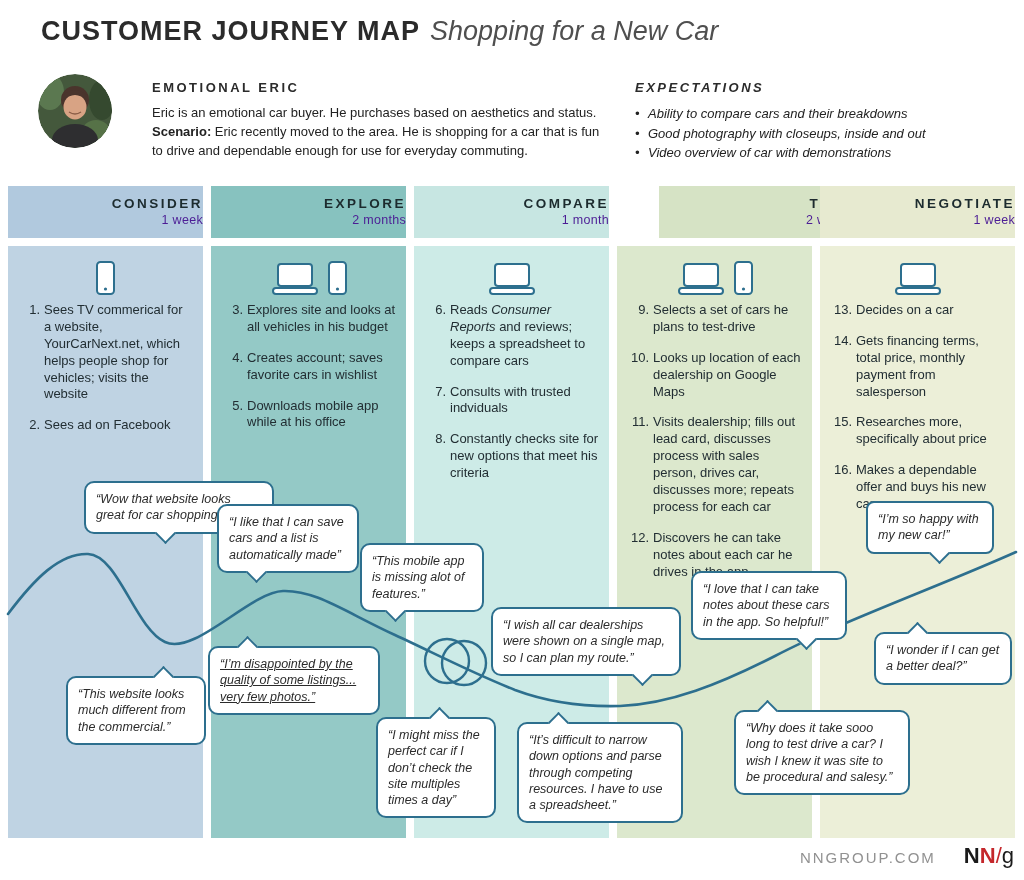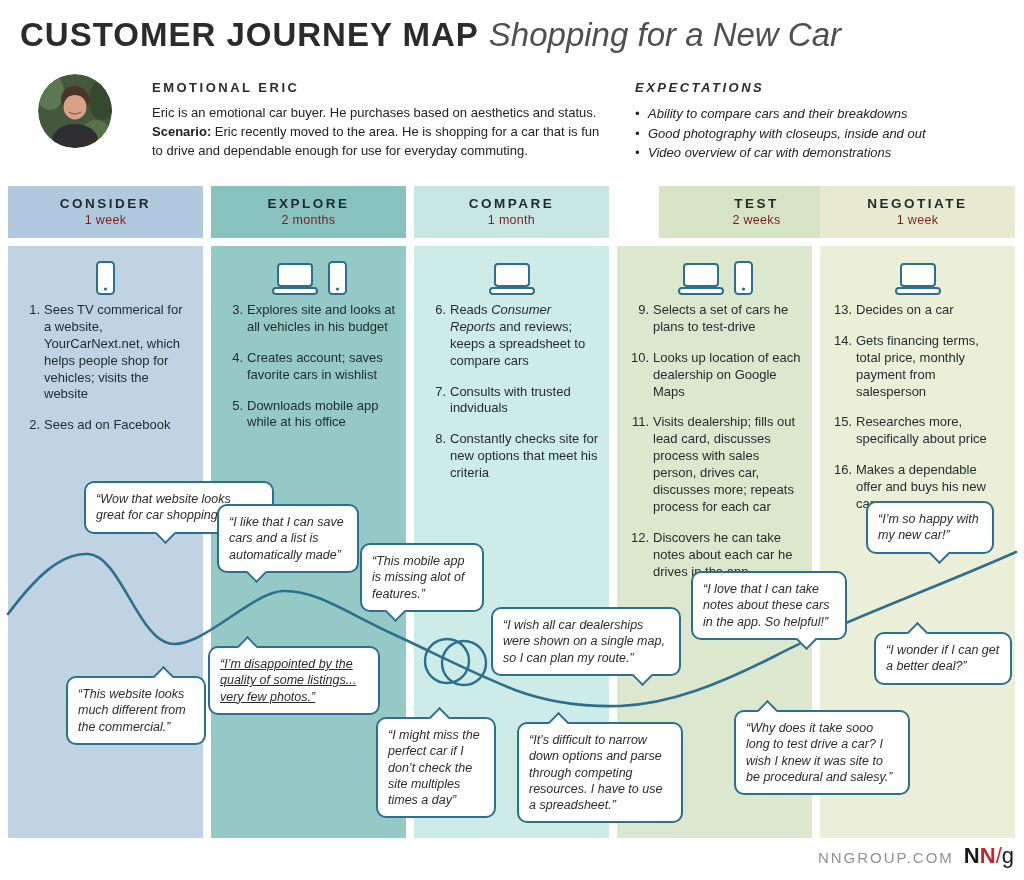--- a/index.html
+++ b/index.html
@@ -1,59 +1,59 @@
 <!DOCTYPE html>
 <html><head>
 <meta charset="utf-8">
 <style>
   * { margin:0; padding:0; box-sizing:border-box; }
   html,body { background:#fff; }
   body { font-family:"Liberation Sans", sans-serif; }
   .page { position:relative; width:1024px; height:880px; background:#fff; overflow:hidden; }
 
   
-  .title { position:absolute; left:20px; top:16px; font-size:33px; white-space:nowrap; }
+  .title { position:absolute; left:41px; top:16px; font-size:27px; white-space:nowrap; }
   .title .main { font-weight:800; letter-spacing:1px; color:#2b2b2b; }
   .title .sub { font-style:italic; font-weight:400; color:#4f4f4f; margin-left:10px; }
 
   
   .avatar { position:absolute; left:38px; top:74px; width:74px; height:74px; border-radius:50%; overflow:hidden; }
   .persona { position:absolute; left:152px; top:80px; width:448px; }
   .expectations { position:absolute; left:635px; top:80px; width:340px;font-style:italic; }
   .band-heading { font-size:13px; font-weight:700; letter-spacing:2.5px; color:#2b2b2b; margin-bottom:9px; }
   .persona-desc { font-size:13px; line-height:1.45; color:#222; }
   .exp-list { list-style:none; }
   .exp-list li { font-size:13px; line-height:1.5; color:#222; padding-left:13px; position:relative; }
   .exp-list li::before { content:"•"; position:absolute; left:0; top:0; color:#222; }
 
   
   .col-header, .col-body { position:absolute; width:195px; }
-  .col-header { top:186px; height:52px; text-align:center; padding-top:10px; }
+  .col-header { top:186px; height:52px; text-align:right; padding-top:10px; }
   .col-name { font-size:13.5px; font-weight:700; letter-spacing:2.5px; color:#1c2b2e; }
-  .col-duration { font-size:12.5px; color:#7f1d1d; margin-top:2px; letter-spacing:.3px; }
+  .col-duration { font-size:12.5px; color:#4c1d95; margin-top:2px; letter-spacing:.3px; }
   .col-body { top:246px; height:592px; padding:8px 10px 0 10px; }
   .devices { display:flex; justify-content:center; align-items:flex-end; gap:6px; height:42px; margin-bottom:6px; }
   .steps { margin-top:2px; }
   .step { display:flex; gap:4px; margin-bottom:14px; font-size:13px; line-height:1.3; color:#222e33; }
   .step .num { width:22px; flex:0 0 22px; text-align:right; }
   .step .txt { flex:1; }
 
   
   .curve-svg { position:absolute; left:0; top:0; width:1024px; height:880px; pointer-events:none; z-index:2; }
 
   
   .bubble { position:absolute; background:#fff; border:2px solid #2d6f8e; border-radius:10px;
             padding:8px 10px; font-style:italic; font-size:12.5px; line-height:1.3;
             color:#2b2b2b; z-index:3; }
   .tail { position:absolute; width:15px; height:15px; background:#fff; transform:rotate(45deg); }
   .tail.bottom { bottom:-9px; border-right:2px solid #2d6f8e; border-bottom:2px solid #2d6f8e; }
   .tail.top { top:-9px; border-left:2px solid #2d6f8e; border-top:2px solid #2d6f8e; }
 
   
-  .footer { position:absolute; right:10px; top:843px; display:flex; align-items:baseline; gap:10px; }
+  .footer { position:absolute; right:10px; top:843px; display:flex; align-items:baseline; gap:28px; }
   .footer .site { font-size:15px; letter-spacing:2px; color:#919191; }
   .logo { font-size:22px; letter-spacing:0; }
   .logo .n1 { font-weight:800; color:#1a1a1a; }
   .logo .n2 { font-weight:800; color:#c4272b; }
   .logo .slash { font-weight:300; color:#c4272b; }
   .logo .g { font-weight:400; color:#1a1a1a; }
 </style>
 </head>
 <body>
 
@@ -247,21 +247,21 @@
     <path id="journey-path" d="M 8 614 C 35 578, 60 553, 88 554 C 118 555, 135 628, 165 642 C 195 656, 250 592, 283 591 C 316 590, 345 612, 395 635 C 430 651, 470 672, 515 690 C 550 703, 585 707, 620 706 C 670 704, 720 684, 775 656 C 840 622, 940 586, 1016 552" fill="none" stroke="#2d6f8e" stroke-width="2.6" stroke-linecap="round"></path>
     <circle cx="447" cy="661" r="22" fill="none" stroke="#2d6f8e" stroke-width="2.4"></circle>
     <circle cx="464" cy="663" r="22" fill="none" stroke="#2d6f8e" stroke-width="2.4"></circle>
   </svg>
 
   <div id="bubbles">
       <div class="bubble" style="left: 84px; top: 481px; width: 190px;"><span class="tail bottom" style="left: 72px;"></span><span>“Wow that website looks great for car shopping!”</span></div>
       <div class="bubble" style="left: 217px; top: 504px; width: 142px;"><span class="tail bottom" style="left: 30px;"></span><span>“I like that I can save cars and a list is automatically made”</span></div>
       <div class="bubble" style="left: 360px; top: 543px; width: 124px;"><span class="tail bottom" style="left: 26px;"></span><span>“This mobile app is missing alot of features.”</span></div>
       <div class="bubble" style="left: 491px; top: 607px; width: 190px;"><span class="tail bottom" style="left: 142px;"></span><span>“I wish all car dealerships were shown on a single map, so I can plan my route.”</span></div>
-      <div class="bubble" style="left: 866px; top: 501px; width: 128px;"><span class="tail bottom" style="left: 64px;"></span><span>“I’m so happy with my new car!”</span></div>
+      <div class="bubble" style="left: 866px; top: 501px; width: 128px; border-radius: 8px;"><span class="tail bottom" style="left: 64px;"></span><span>“I’m so happy with my new car!”</span></div>
       <div class="bubble" style="left: 66px; top: 676px; width: 140px;"><span class="tail top" style="left: 88px;"></span><span>“This website looks much different from the commercial.”</span></div>
       <div class="bubble" style="left: 208px; top: 646px; width: 172px; text-decoration: underline;"><span class="tail top" style="left: 30px;"></span><span>“I’m disappointed by the quality of some listings... very few photos.”</span></div>
       <div class="bubble" style="left: 376px; top: 717px; width: 120px;"><span class="tail top" style="left: 54px;"></span><span>“I might miss the perfect car if I don’t check the site multiples times a day”</span></div>
       <div class="bubble" style="left: 517px; top: 722px; width: 166px;"><span class="tail top" style="left: 32px;"></span><span>“It’s difficult to narrow down options and parse through competing resources. I have to use a spreadsheet.”</span></div>
       <div class="bubble" style="left: 691px; top: 571px; width: 156px;"><span class="tail bottom" style="left: 106px;"></span><span>“I love that I can take notes about these cars in the app. So helpful!”</span></div>
       <div class="bubble" style="left: 734px; top: 710px; width: 176px;"><span class="tail top" style="left: 24px;"></span><span>“Why does it take sooo long to test drive a car? I wish I knew it was site to be procedural and salesy.”</span></div>
       <div class="bubble" style="left: 874px; top: 632px; width: 138px;"><span class="tail top" style="left: 34px;"></span><span>“I wonder if I can get a better deal?”</span></div>
     </div>
 
   <div class="footer">

